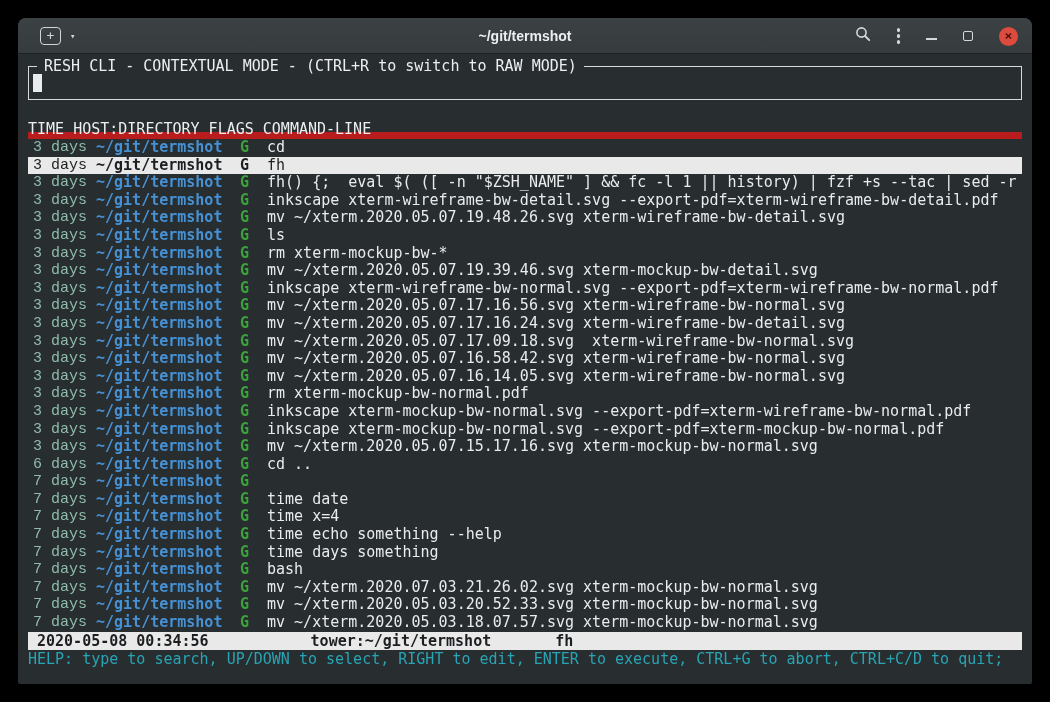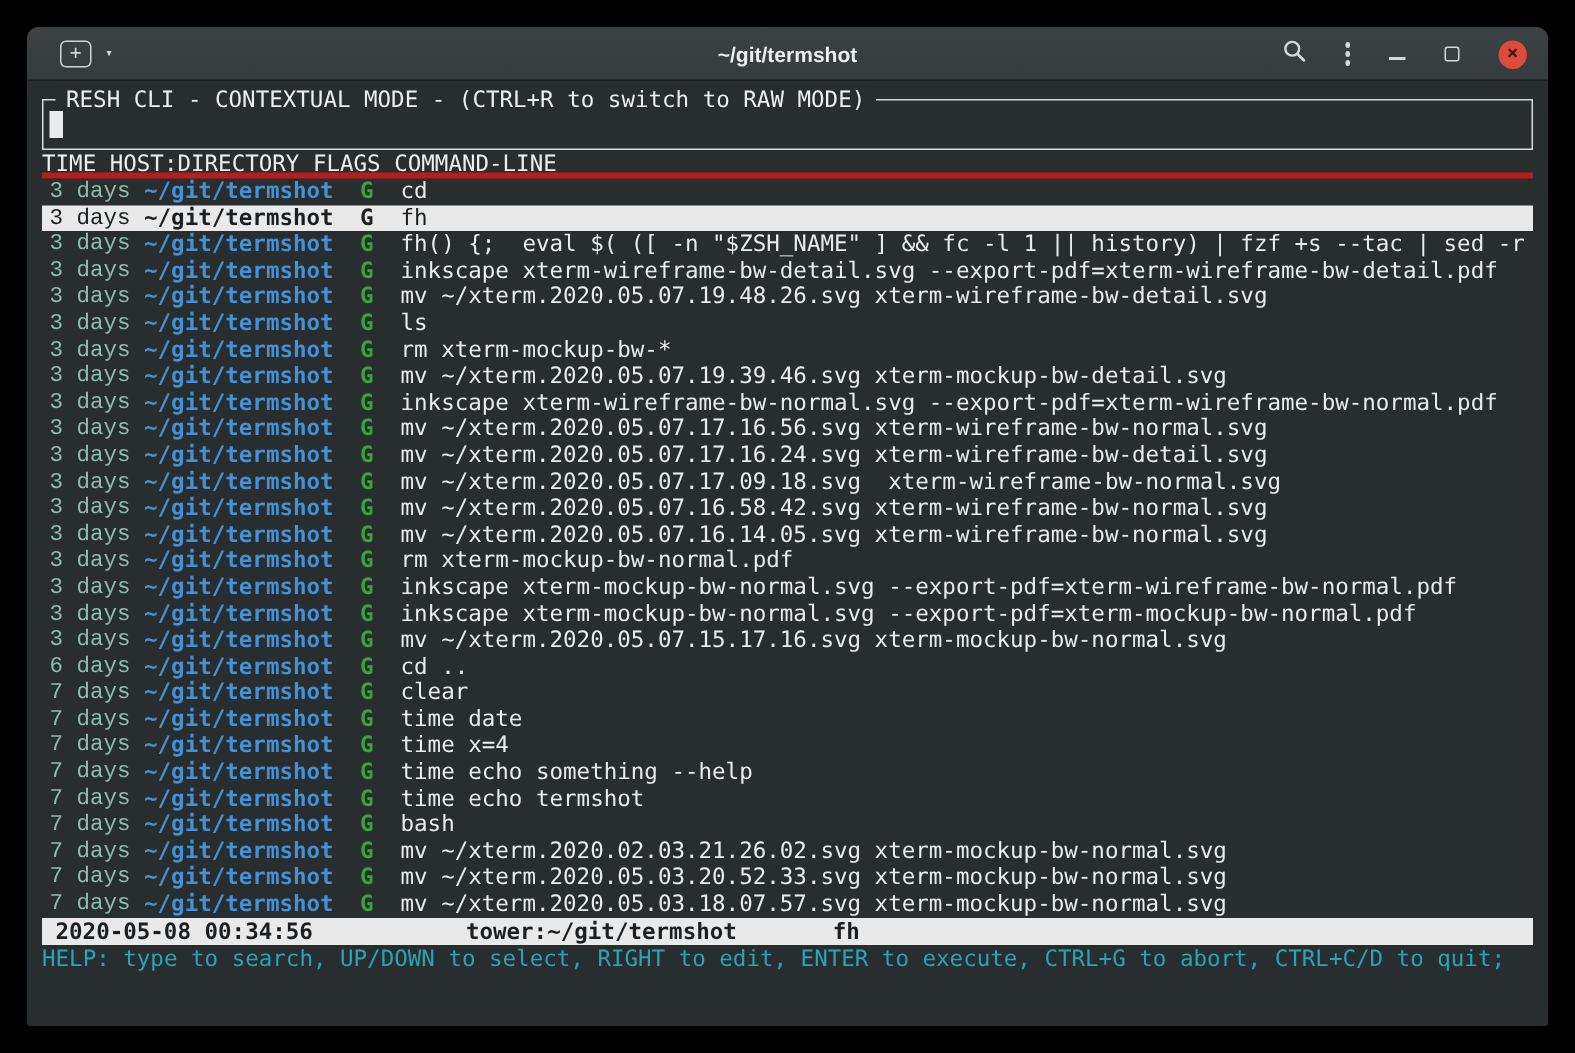--- a/index.html
+++ b/index.html
@@ -39,22 +39,22 @@
               font-size:15px; color:var(--fg,#e7eaeb); }
 
   .search-panel { position:relative; margin-top:12px; height:34px;
                   border:1px solid #d6d8d9; }
   .panel-title { position:absolute; top:-10px; left:8px; padding:0 7px;
                  background:var(--terminal-bg,#282d30); color:#eceeef;
                  font-size:15px; white-space:pre; }
   .cursor { position:absolute; left:4px; top:7px; width:9px; height:18px;
             background:#e9ebec; }
 
-  .col-header { height:19px; line-height:19px;
-                border-bottom:4px solid #b91c1c; white-space:pre; color:#eceeef; }
+  .col-header { margin-top:20px; height:19px; line-height:19px;
+                border-bottom:7px solid #b91c1c; white-space:pre; color:#eceeef; }
 
   .row { display:flex; height:17.6px; line-height:17.6px; padding-left:5px; overflow:hidden; }
   .c-time  { flex:none; width:63px;  color:var(--date,#8fbcab); white-space:pre;font-family:Liberation Mono, monospace; }
   .c-host  { flex:none; width:144px; color:var(--host-blue,#4691d3); font-weight:bold; white-space:pre; }
   .c-flags { flex:none; width:27px;  color:var(--flag-green,#3aa33a); font-weight:bold; white-space:pre; }
   .c-cmd   { flex:1; color:#e9ebec; white-space:pre; overflow:hidden; }
   .row.selected { background:var(--selected-bg,#e9e9e9); }
   .row.selected .c-time, .row.selected .c-host,
   .row.selected .c-flags, .row.selected .c-cmd { color:var(--selected-fg,#1c1f21); }
 
@@ -218,21 +218,20 @@
         <div class="row">
     <span class="c-time">6 days</span>
     <span class="c-host">~/git/termshot</span>
     <span class="c-flags">G</span>
     <span class="c-cmd">cd ..</span>
   </div>
         <div class="row">
     <span class="c-time">7 days</span>
     <span class="c-host">~/git/termshot</span>
     <span class="c-flags">G</span>
-    <span class="c-cmd">clear</span>
   </div>
         <div class="row">
     <span class="c-time">7 days</span>
     <span class="c-host">~/git/termshot</span>
     <span class="c-flags">G</span>
     <span class="c-cmd">time date</span>
   </div>
         <div class="row">
     <span class="c-time">7 days</span>
     <span class="c-host">~/git/termshot</span>
@@ -242,33 +241,33 @@
         <div class="row">
     <span class="c-time">7 days</span>
     <span class="c-host">~/git/termshot</span>
     <span class="c-flags">G</span>
     <span class="c-cmd">time echo something --help</span>
   </div>
         <div class="row">
     <span class="c-time">7 days</span>
     <span class="c-host">~/git/termshot</span>
     <span class="c-flags">G</span>
-    <span class="c-cmd">time echo termshot</span>
+    <span class="c-cmd">time days something</span>
   </div>
         <div class="row">
     <span class="c-time">7 days</span>
     <span class="c-host">~/git/termshot</span>
     <span class="c-flags">G</span>
     <span class="c-cmd">bash</span>
   </div>
         <div class="row">
     <span class="c-time">7 days</span>
     <span class="c-host">~/git/termshot</span>
     <span class="c-flags">G</span>
-    <span class="c-cmd">mv ~/xterm.2020.02.03.21.26.02.svg xterm-mockup-bw-normal.svg</span>
+    <span class="c-cmd">mv ~/xterm.2020.07.03.21.26.02.svg xterm-mockup-bw-normal.svg</span>
   </div>
         <div class="row">
     <span class="c-time">7 days</span>
     <span class="c-host">~/git/termshot</span>
     <span class="c-flags">G</span>
     <span class="c-cmd">mv ~/xterm.2020.05.03.20.52.33.svg xterm-mockup-bw-normal.svg</span>
   </div>
         <div class="row">
     <span class="c-time">7 days</span>
     <span class="c-host">~/git/termshot</span>

